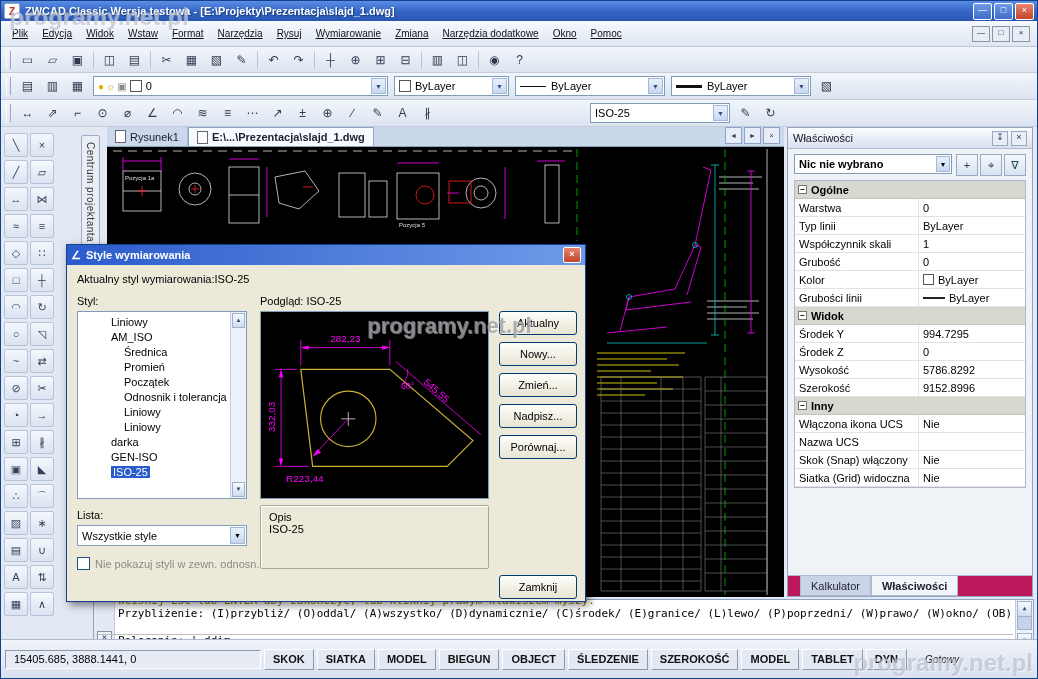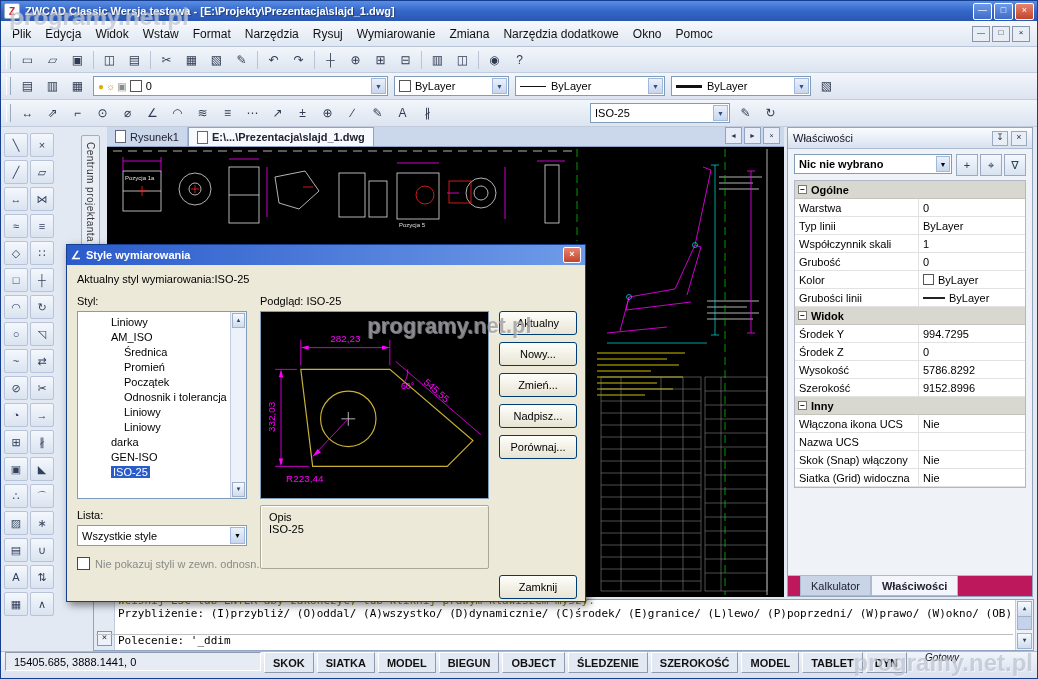--- a/index.html
+++ b/index.html
@@ -15,21 +15,21 @@
   .title-text{flex:1;margin-left:5px;font-size:11px;font-weight:bold;white-space:nowrap;overflow:hidden;
     text-shadow:1px 1px 1px #173A78;}
   .win-btn{width:17px;height:15px;margin-left:2px;border:1px solid #fff;border-radius:2px;
     background:linear-gradient(#6E9AE8,#3E6CC8);color:#fff;font-size:9px;line-height:13px;text-align:center;}
   .win-btn.close{background:linear-gradient(#E8836E,#C0452A);}
 
   
   .menubar{position:absolute;left:0;top:20px;width:100%;height:26px;box-sizing:border-box;
     background:linear-gradient(#F6F9FD,#DFE7F2);border-bottom:1px solid #B8C4D8;
     display:flex;align-items:center;padding:0 4px;}
-  .menu-item{padding:3px 7px;font-size:12px;color:#111;white-space:nowrap;}
+  .menu-item{padding:3px 7px;font-size:10px;color:#111;white-space:nowrap;text-decoration:underline;}
   #mdi-controls{margin-left:auto;display:flex;gap:2px;padding-right:3px;}
   .mdi-btn{width:16px;height:14px;border:1px solid #8A94A8;background:#E8EEF6;color:#223;
     font-size:8px;line-height:12px;text-align:center;}
 
   
   .toolbar{position:absolute;left:0;width:100%;box-sizing:border-box;
     background:linear-gradient(#F2F6FB,#DCE4F0);border-bottom:1px solid #C2CCDD;
     display:flex;align-items:center;padding:0 4px;}
   #toolbar1{top:46px;height:26px;} #toolbar2{top:72px;height:27px;} #toolbar3{top:99px;height:27px;}
   .grip{width:3px;height:18px;border-left:1px solid #fff;border-right:1px solid #9AA8C0;margin:0 4px 0 1px;}
@@ -151,23 +151,23 @@
   #dlg-combo .arrow{position:absolute;right:1px;top:1px;bottom:1px;width:15px;
     background:linear-gradient(#EAF1FB,#C8D6EE);border:1px solid #A0B8DC;box-sizing:border-box;
     display:flex;align-items:center;justify-content:center;font-size:7px;}
   .dlg-checkbox{position:absolute;left:10px;top:312px;display:flex;align-items:center;gap:5px;}
   .cbx{width:11px;height:11px;background:#fff;border:1px solid #1D5281;}
   .cbx-label{font-size:11px;color:#8A8A8A;}
   .dlg-group{position:absolute;left:193px;top:260px;width:229px;height:64px;border:1px solid #ACA899;
     border-radius:2px;box-shadow:inset 1px 1px 0 #fff;box-sizing:border-box;padding:5px 8px;font-size:11px;}
 
   
-  #status{position:absolute;left:0;bottom:0;width:100%;height:27px;box-sizing:border-box;
+  #status{position:absolute;left:0;bottom:0;width:100%;height:39px;box-sizing:border-box;
     background:linear-gradient(#F0F4FA,#D9E1EE);border-top:1px solid #AEB9CC;display:flex;
-    padding:0 4px;gap:3px;}
+    align-items:center;padding:0 4px;gap:3px;}
   .coords{width:256px;height:19px;border:1px solid;border-color:#8E99AE #FFF #FFF #8E99AE;
     background:#E6EBF4;font-size:11px;display:flex;align-items:center;padding-left:8px;box-sizing:border-box;}
   .toggle{height:19px;padding:0 8px;font-size:11px;font-weight:bold;border:1px solid;
     border-color:#FFF #8E99AE #8E99AE #FFF;background:#E3E9F3;display:flex;align-items:center;color:#111;}
   .status-msg{font-size:10px;margin-left:15px;color:#111;font-style:italic;}
 
   
   .watermark{position:absolute;z-index:200;font-weight:bold;pointer-events:none;
     color:rgba(175,182,196,.6);text-shadow:1px 1px 0 rgba(255,255,255,.45);white-space:nowrap;}
   #wm-top{left:8px;top:2px;font-size:24px;}

